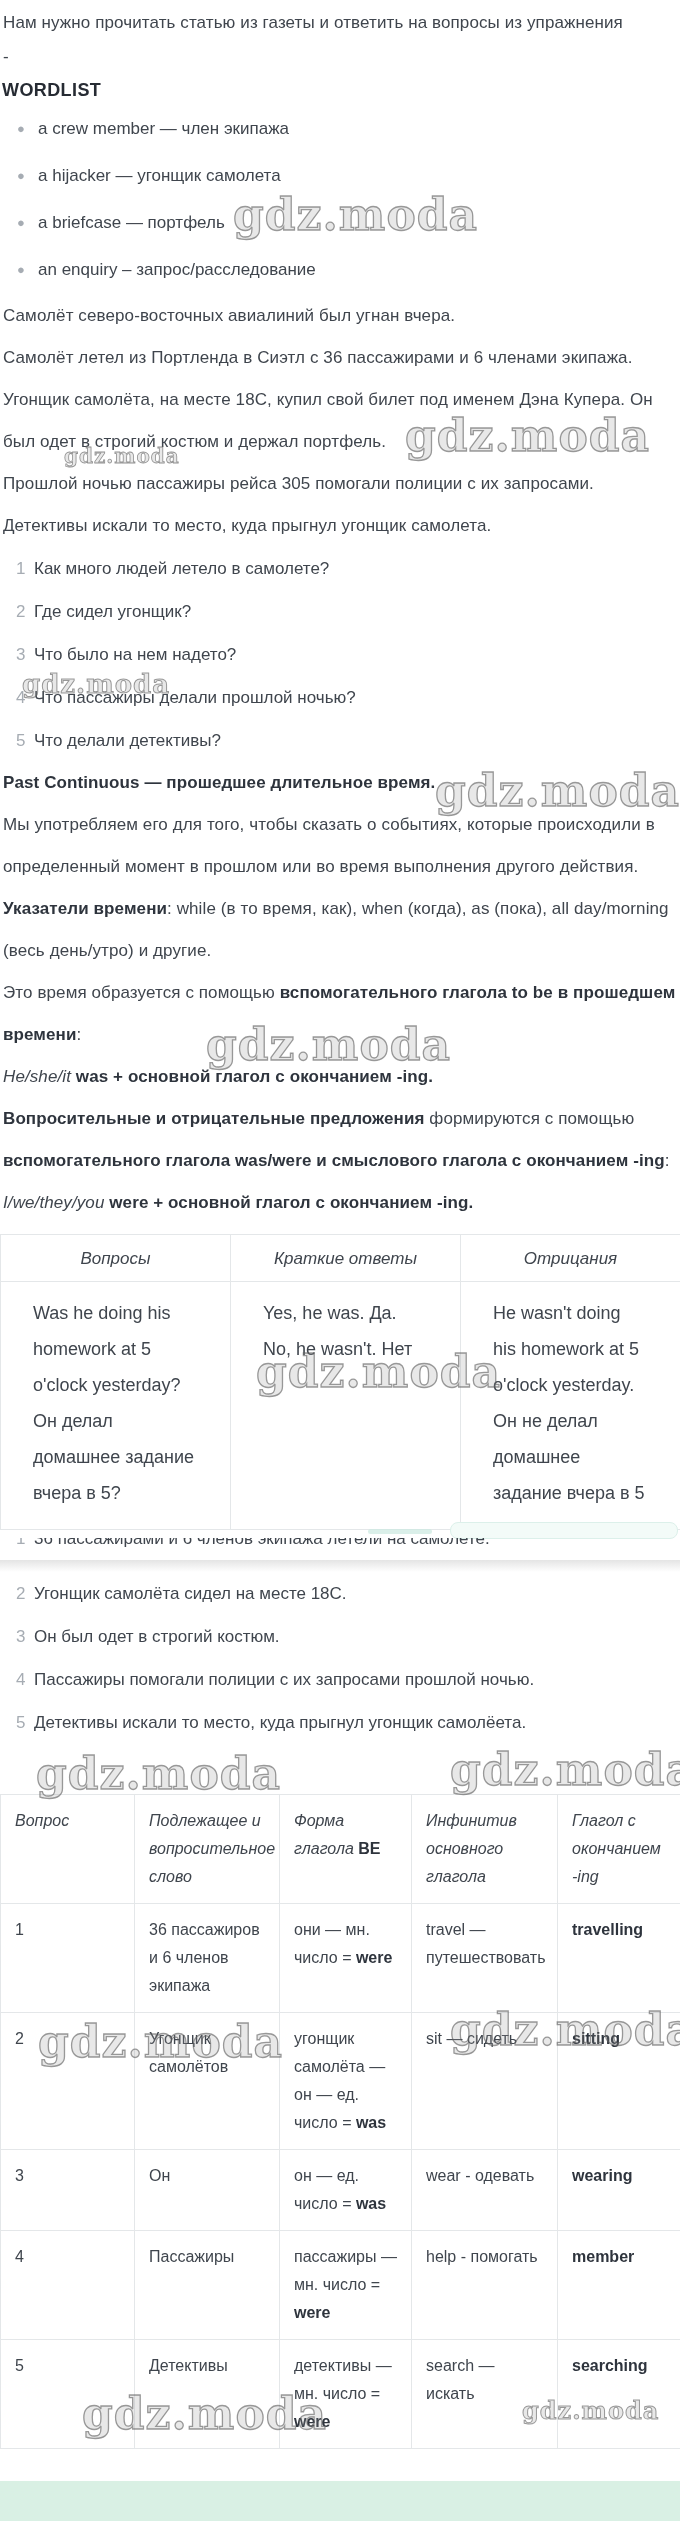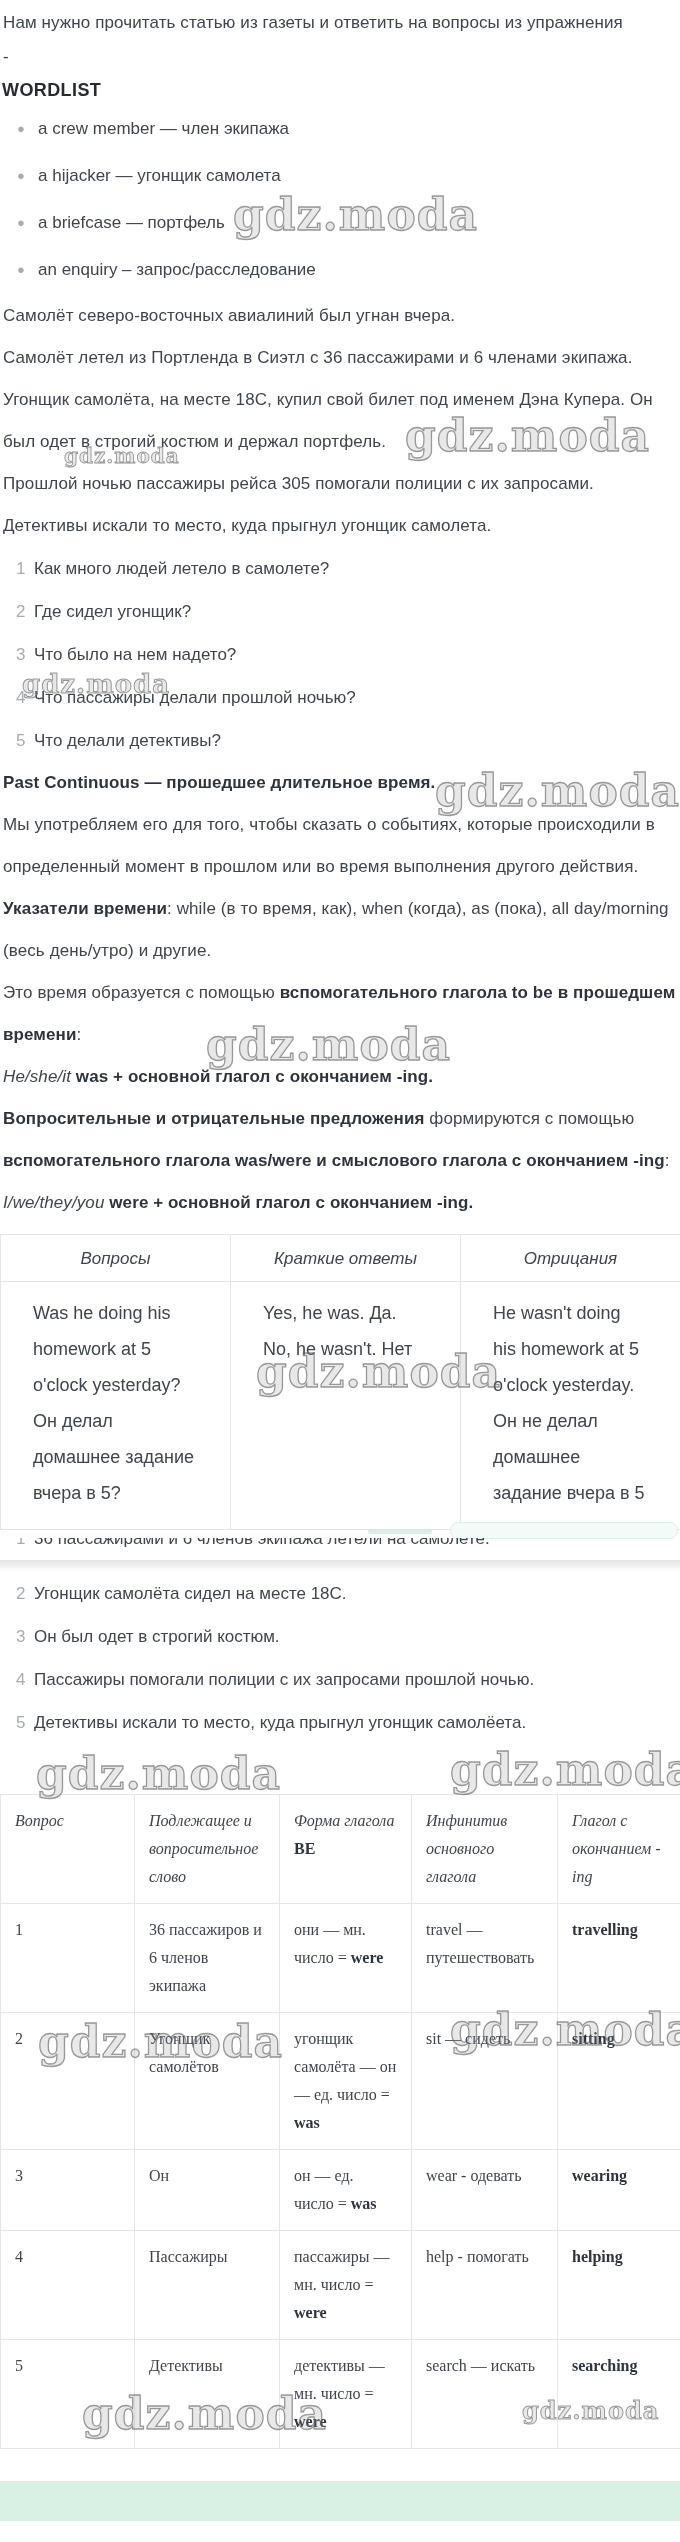--- a/index.html
+++ b/index.html
@@ -21,21 +21,21 @@
   .row .num{flex:0 0 18px;margin-left:16px;color:#a6acb3;}
   .row .txt{flex:1;padding-right:2px;}
 
   table{border-collapse:collapse;width:680px;table-layout:fixed;}
   .t1-wrap{position:relative;margin-top:10px;}
   .t1 th,.t1 td{border:1px solid #e4e7e9;text-align:left;vertical-align:top;font-weight:normal;}
   .t1 th{font-style:italic;font-size:17px;padding:13px 20px 11px;line-height:22px;color:#3f454d;text-align:center;}
   .t1 td{font-size:18px;line-height:36px;padding:13px 32px 18px;white-space:pre-line;}
 
   .t2-wrap{position:relative;margin-top:50px;}
-  .t2 th,.t2 td{border:1px solid #e4e7e9;text-align:left;vertical-align:top;font-weight:normal;font-family:Liberation Serif, serif;}
+  .t2 th,.t2 td{border:1px solid #e4e7e9;text-align:left;vertical-align:top;font-weight:normal;}
   .t2 th{font-style:italic;font-size:16px;line-height:28px;padding:12px 14px;color:#3f454d;}
   .t2 td{font-size:16px;line-height:28px;padding:12px 14px;}
 
   .hl-bar-1{position:absolute;left:368px;bottom:-4px;width:64px;height:5px;background:#cdeae2;border-radius:3px;opacity:.75;}
   .hl-bar-2{position:absolute;left:450px;bottom:-9px;width:226px;height:15px;background:#f3fbf8;border:1px solid #dcf0ea;border-radius:8px;}
 
   .clip-outer{position:relative;margin-top:8px;}
   .clip{height:22px;overflow:hidden;}
   .clip .row{margin-top:-21px;}
   .fade{height:12px;background:linear-gradient(180deg,#e4e4e4,rgba(255,255,255,0));}
@@ -232,21 +232,21 @@
         <td>Он</td>
         <td><span>он — ед. число = </span><span class="b">was</span></td>
         <td>wear - одевать</td>
         <td><span class="b">wearing</span></td>
       </tr>
       <tr>
         <td>4</td>
         <td>Пассажиры</td>
         <td><span>пассажиры — мн. число = </span><span class="b">were</span></td>
         <td>help - помогать</td>
-        <td><span class="b">helping</span></td>
+        <td><span class="b">member</span></td>
       </tr>
       <tr>
         <td>5</td>
         <td>Детективы</td>
         <td><span>детективы — мн. число = </span><span class="b">were</span></td>
         <td>search — искать</td>
         <td><span class="b">searching</span></td>
       </tr>
     </tbody>
       </table>

